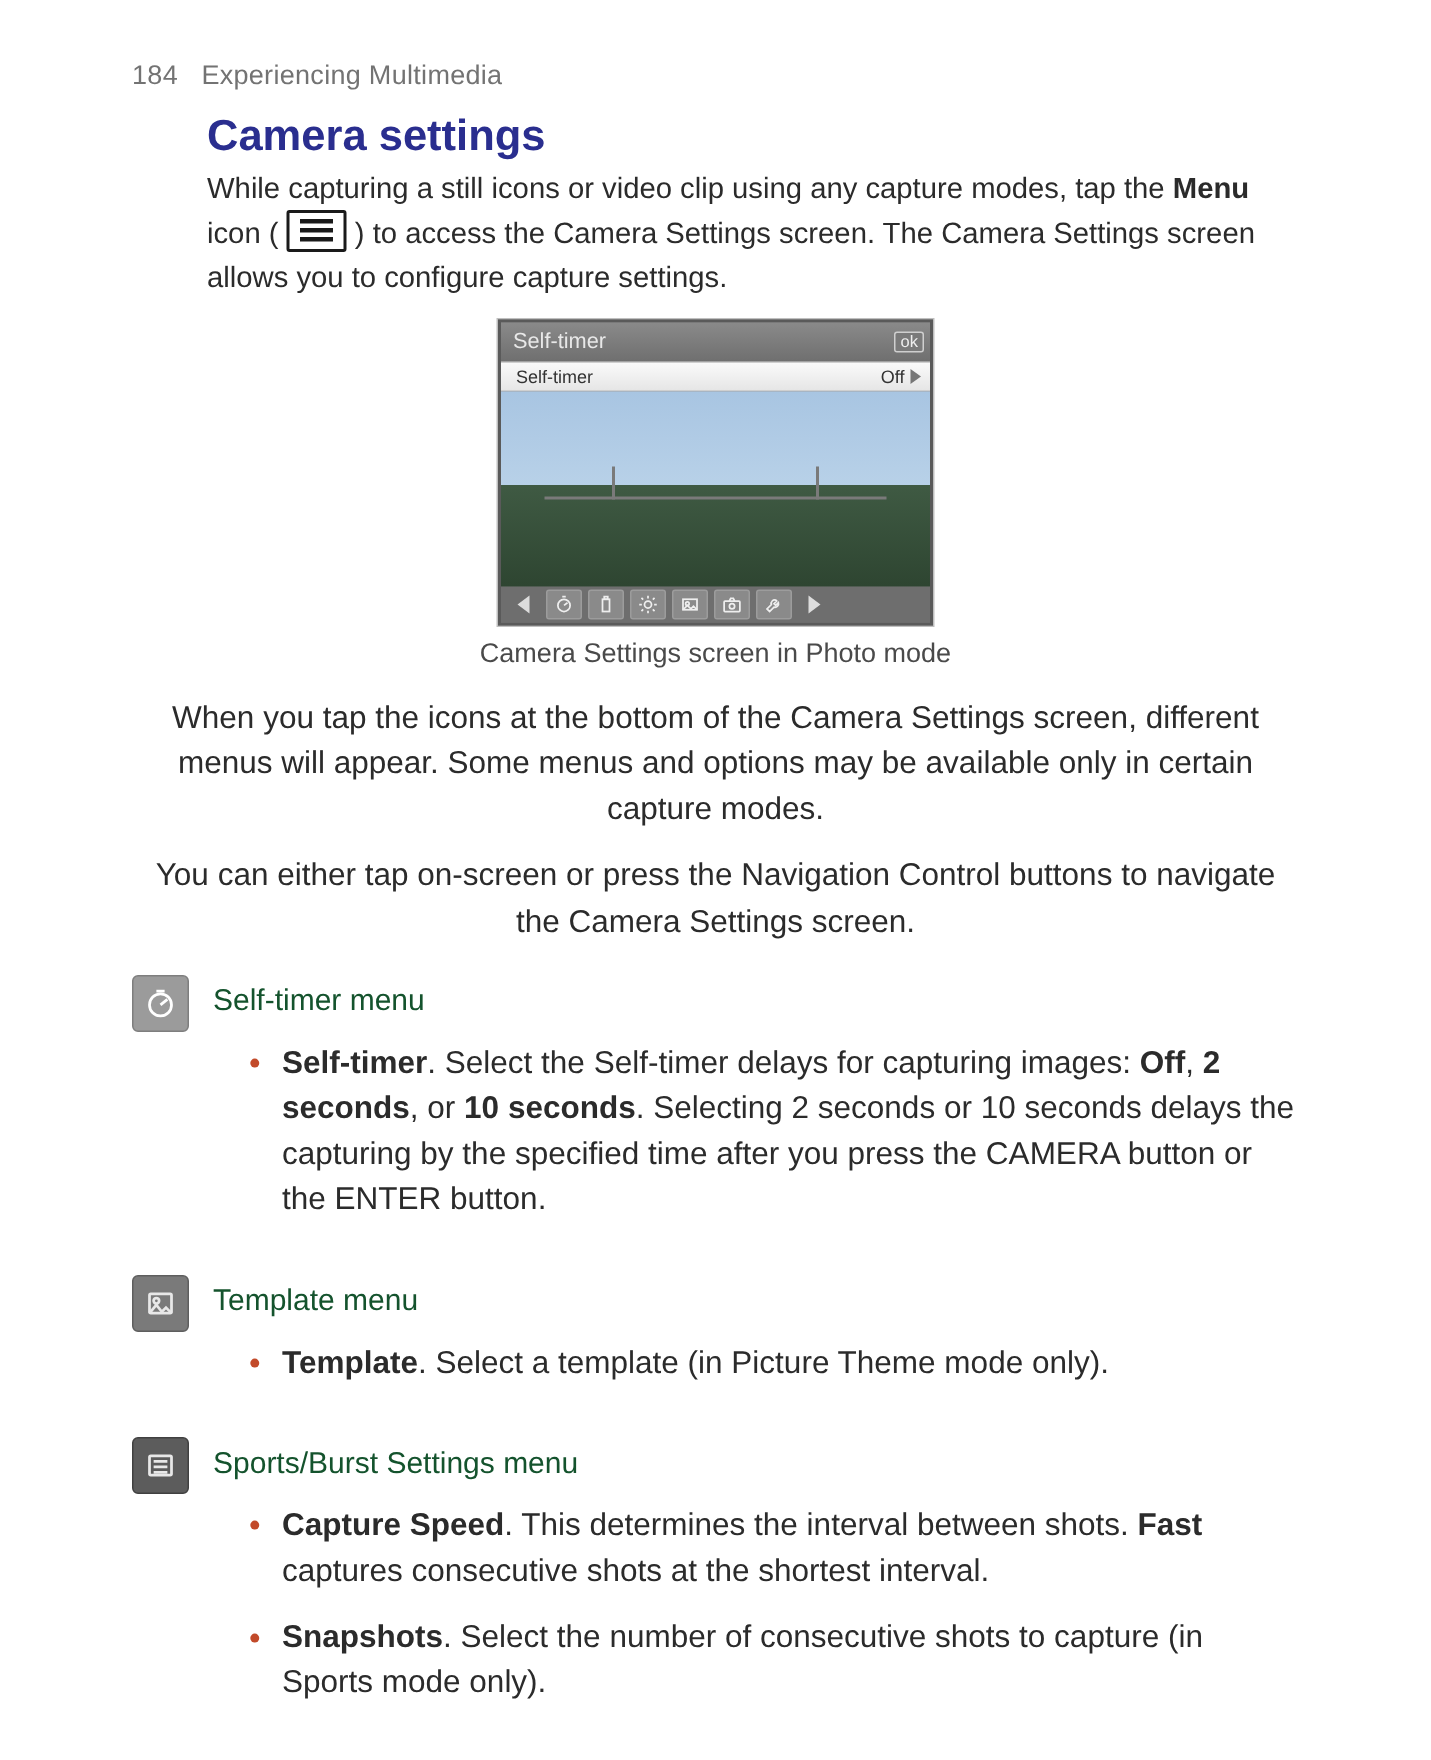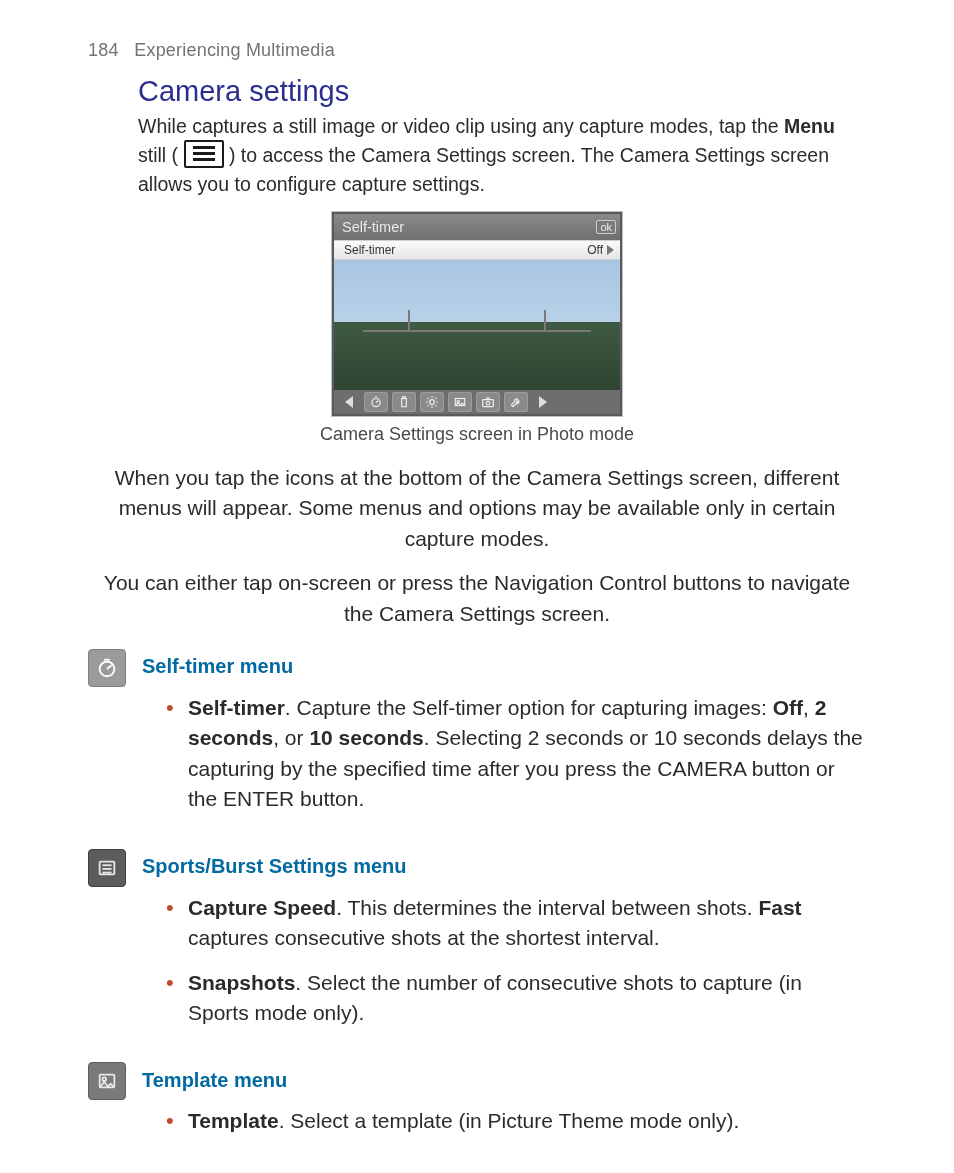--- a/index.html
+++ b/index.html
@@ -15,21 +15,21 @@
     box-sizing: border-box;
   }
   .runhead {
     font-size: 18px;
     color: #737373;
     margin-bottom: 14px;
     letter-spacing: .2px;
   }
   .h2 {
     font-size: 29px;
-    font-weight: 400;
+    font-weight: 700;
     color: #2a2e8f;
     margin: 0 0 4px 50px;
   }
   .intro {
     font-size: 19.5px;
     line-height: 1.45;
     margin: 0 0 14px 50px;
   }
   .menu-icon-inline {
     display: inline-block;
@@ -182,22 +182,22 @@
     align-items: center;
     justify-content: center;
     margin-top: 2px;
   }
   .mi-grey-light { background: #9b9b9b; border:1px solid #7e7e7e; }
   .mi-grey-med   { background: #7a7a7a; border:1px solid #5e5e5e; }
   .mi-grey-dark  { background: #5c5c5c; border:1px solid #404040; }
   .menu-icon svg { width: 22px; height: 22px; }
   .menu-title {
     font-size: 20px;
-    font-weight: 700;
-    color: #0369a1;
+    font-weight: 400;
+    color: #14532d;
     align-self: center;
   }
   .menu-body {
     grid-column: 2;
   }
   ul.bullets {
     list-style: none;
     padding: 0;
     margin: 6px 0 0 24px;
   }
@@ -226,21 +226,21 @@
 
   <div class="runhead">
     <span>184</span>
     &nbsp;
     <span>Experiencing Multimedia</span>
   </div>
 
   <div class="h2">Camera settings</div>
 
   <div class="intro">
-    <span>While captures a still image or video clip using any capture modes, tap the </span><b>Menu</b><span> still ( </span><span class="menu-icon-inline"><span></span><span></span><span></span></span><span> ) to access the Camera Settings screen. The Camera Settings screen allows you to configure capture settings.</span>
+    <span>While capturing a still icons or video clip using any capture modes, tap the </span><b>Menu</b><span> icon ( </span><span class="menu-icon-inline"><span></span><span></span><span></span></span><span> ) to access the Camera Settings screen. The Camera Settings screen allows you to configure capture settings.</span>
   </div>
 
   <div class="figwrap">
     <div class="screenshot">
       <div class="ss-titlebar">
         <span>Self-timer</span>
         <span class="ok-btn">ok</span>
       </div>
       <div class="ss-row">
         <span>Self-timer</span>
@@ -310,21 +310,39 @@
       <svg viewBox="0 0 24 24" fill="none" stroke="#fff" stroke-width="2">
           <circle cx="12" cy="13" r="8"></circle>
           <path d="M12 13l5-4"></path>
           <path d="M9 3h6"></path>
         </svg>
     </div>
     <div class="menu-title">Self-timer menu</div>
     <div class="menu-body">
       <ul class="bullets">
         <li>
-          <b>Self-timer</b><span>. Capture the Self-timer option for capturing images: </span><b>Off</b><span>, </span><b>2 seconds</b><span>, or </span><b>10 seconds</b><span>. Selecting 2 seconds or 10 seconds delays the capturing by the specified time after you press the CAMERA button or the ENTER button.</span>
+          <b>Self-timer</b><span>. Select the Self-timer delays for capturing images: </span><b>Off</b><span>, </span><b>2 seconds</b><span>, or </span><b>10 seconds</b><span>. Selecting 2 seconds or 10 seconds delays the capturing by the specified time after you press the CAMERA button or the ENTER button.</span>
+        </li>
+      </ul>
+    </div>
+  </div>
+
+  <div class="menu-block">
+    <div class="menu-icon mi-grey-med">
+      <svg viewBox="0 0 24 24" fill="none" stroke="#e8e8e8" stroke-width="2">
+          <rect x="4" y="5" width="16" height="14" rx="1"></rect>
+          <circle cx="9" cy="10" r="2"></circle>
+          <path d="M4 19l5-6 4 5 3-3 4 4"></path>
+        </svg>
+    </div>
+    <div class="menu-title">Template menu</div>
+    <div class="menu-body">
+      <ul class="bullets">
+        <li>
+          <b>Template</b><span>. Select a template (in Picture Theme mode only).</span>
         </li>
       </ul>
     </div>
   </div>
 
   <div class="menu-block">
     <div class="menu-icon mi-grey-dark">
       <svg viewBox="0 0 24 24" fill="#e8e8e8">
           <rect x="4" y="5" width="16" height="14" rx="1" fill="none" stroke="#e8e8e8" stroke-width="2"></rect>
           <rect x="7" y="8" width="10" height="2"></rect>
@@ -338,31 +356,13 @@
         <li>
           <b>Capture Speed</b><span>. This determines the interval between shots. </span><b>Fast</b><span> captures consecutive shots at the shortest interval.</span>
         </li>
         <li>
           <b>Snapshots</b><span>. Select the number of consecutive shots to capture (in Sports mode only).</span>
         </li>
       </ul>
     </div>
   </div>
 
-  <div class="menu-block">
-    <div class="menu-icon mi-grey-med">
-      <svg viewBox="0 0 24 24" fill="none" stroke="#e8e8e8" stroke-width="2">
-          <rect x="4" y="5" width="16" height="14" rx="1"></rect>
-          <circle cx="9" cy="10" r="2"></circle>
-          <path d="M4 19l5-6 4 5 3-3 4 4"></path>
-        </svg>
-    </div>
-    <div class="menu-title">Template menu</div>
-    <div class="menu-body">
-      <ul class="bullets">
-        <li>
-          <b>Template</b><span>. Select a template (in Picture Theme mode only).</span>
-        </li>
-      </ul>
-    </div>
-  </div>
-
 </div>
 
 </body></html>

